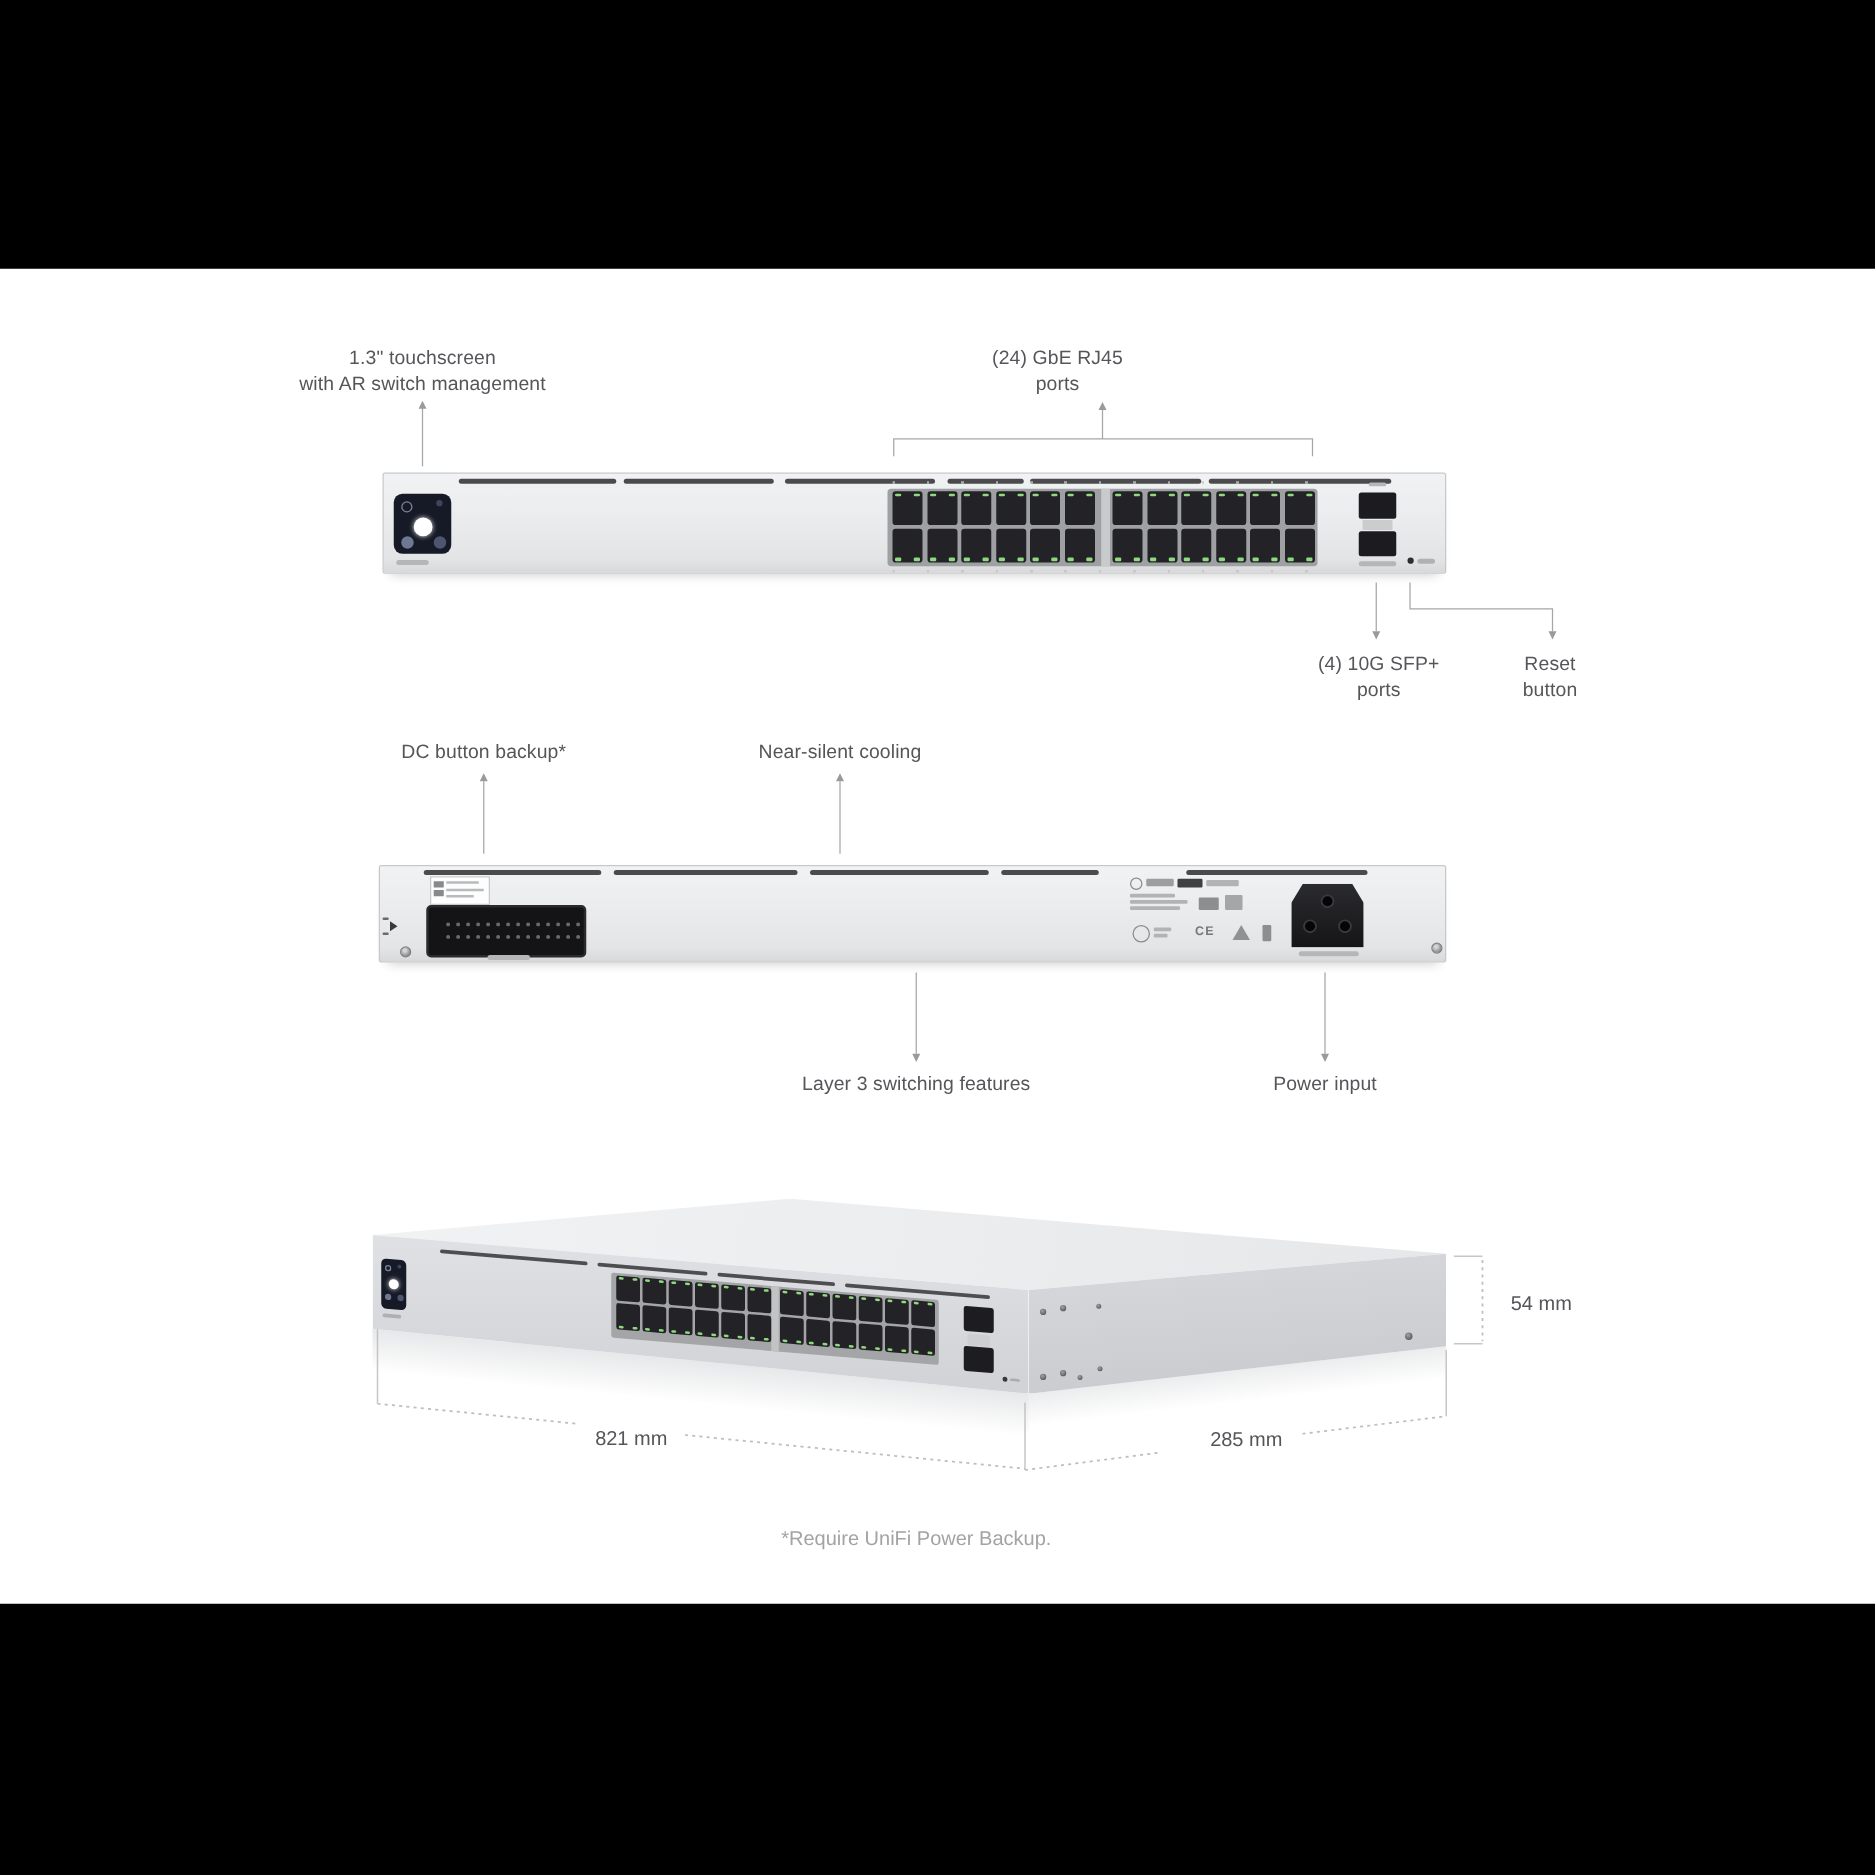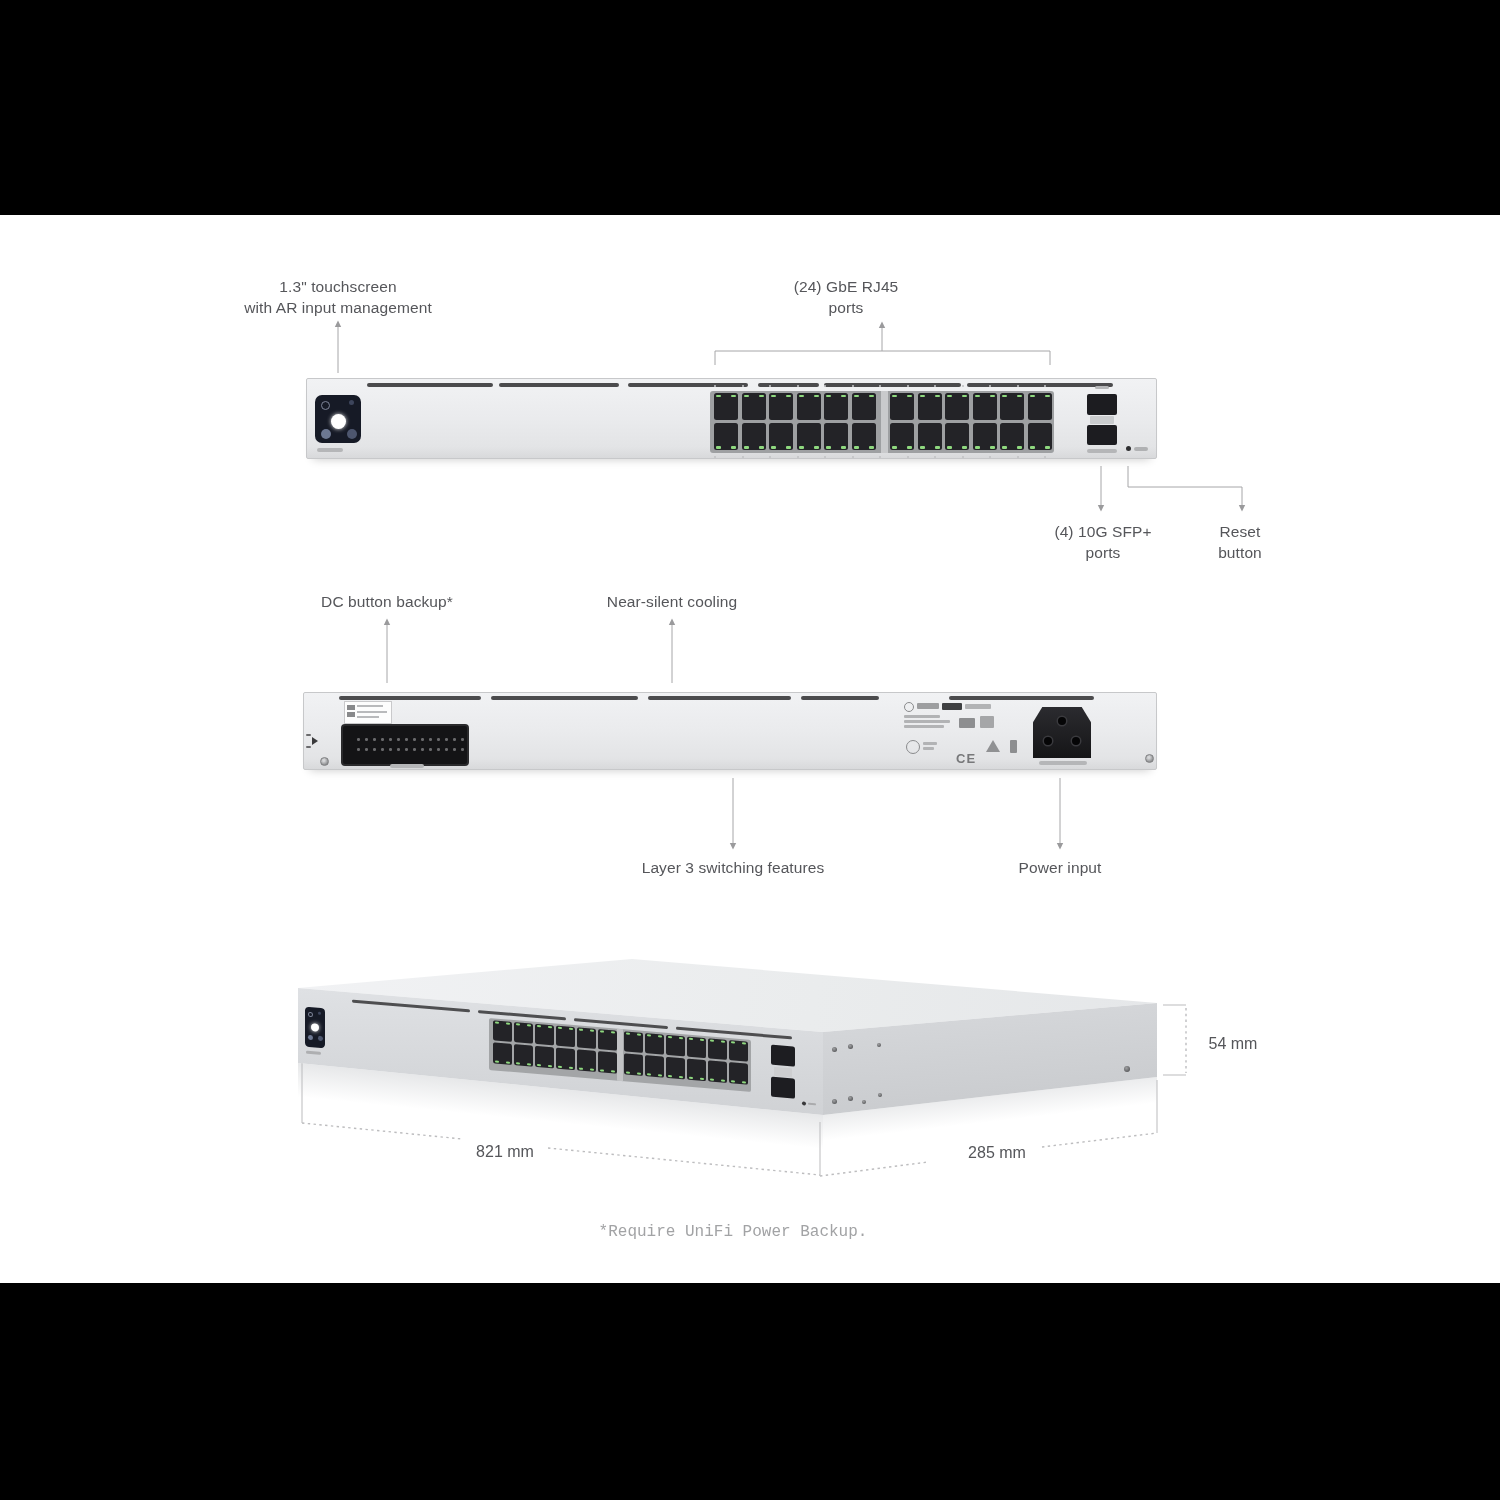--- a/index.html
+++ b/index.html
@@ -44,21 +44,21 @@
   
   .sticker{position:absolute;background:#fdfdfd;border:1px solid #c9c9cb;}
   .sticker i{position:absolute;background:#88898b;height:2.5px;}
   .dcconn{position:absolute;background:#141416;border:2px solid #2a2a2c;border-radius:4px;}
   .pinrow{position:absolute;display:flex;gap:5.5px;}
   .pin{width:2.5px;height:2.5px;border-radius:50%;background:#6a6a6c;}
   .screw{position:absolute;width:7px;height:7px;border-radius:50%;background:radial-gradient(circle at 40% 35%,#d6d7d9 15%,#8e8f91 70%);border:1px solid #7f8082;}
   .gbar{position:absolute;background:#9d9ea0;border-radius:1px;}
   .darkbadge{position:absolute;background:#3f4042;border-radius:1px;}
   .circ{position:absolute;border-radius:50%;border:1.5px solid #8a8b8d;}
-  .ce{position:absolute;font-size:13px;font-weight:bold;color:#77787a;letter-spacing:1px;margin-top:11px;}
+  .ce{position:absolute;font-size:10px;font-weight:bold;color:#77787a;letter-spacing:1px;}
   .tri{position:absolute;width:0;height:0;border-left:7px solid transparent;border-right:7px solid transparent;border-bottom:12px solid #909193;}
   .inlet{position:absolute;background:linear-gradient(180deg,#2b2b2f,#151517);clip-path:polygon(16% 0%,84% 0%,100% 30%,100% 100%,0% 100%,0% 30%);}
   .inlet i{position:absolute;width:8px;height:8px;border-radius:50%;background:#050506;box-shadow:0 0 0 1.5px #3a3a3e;}
   .barrow{position:absolute;width:0;height:0;border-top:4px solid transparent;border-bottom:4px solid transparent;border-left:6px solid #3a3a3c;}
 
   
   .face{position:absolute;}
   .skew{position:absolute;inset:0;transform:skewY(4.79deg);transform-origin:0 0;}
   .v3{position:absolute;height:3.2px;background:#4e4e50;border-radius:1.5px;}
   .pg3{display:grid;grid-template-columns:repeat(6,18.5px);grid-template-rows:20px 21px;column-gap:2.6px;row-gap:2px;position:absolute;}
@@ -107,21 +107,21 @@
       <path d="M302 908 L462 924"></path>
       <path d="M548 933 L820 960"></path>
       <path d="M820 961 L928 947"></path>
       <path d="M1042 932 L1157 918"></path>
       <path d="M1186 793 V858"></path>
     </g>
   </svg>
 
   <div class="lbl" style="left:338px;top:61px;">
     <div>1.3" touchscreen</div>
-    <div>with AR input management</div>
+    <div>with AR switch management</div>
   </div>
   <div class="lbl" style="left:846px;top:61px;">
     <div>(24) GbE RJ45</div>
     <div>ports</div>
   </div>
   <div class="lbl" style="left:1103px;top:306px;">
     <div>(4) 10G SFP+</div>
     <div>ports</div>
   </div>
   <div class="lbl" style="left:1240px;top:306px;">
@@ -129,21 +129,21 @@
     <div>button</div>
   </div>
   <div class="lbl" style="left:387px;top:376px;">DC button backup*</div>
   <div class="lbl" style="left:672px;top:376px;">Near-silent cooling</div>
   <div class="lbl" style="left:733px;top:642px;">Layer 3 switching features</div>
   <div class="lbl" style="left:1060px;top:642px;">Power input</div>
 
   <div class="dim" style="left:505px;top:928px;">821 mm</div>
   <div class="dim" style="left:997px;top:929px;">285 mm</div>
   <div class="dim" style="left:1233px;top:820px;">54 mm</div>
-  <div class="foot" style="left:733px;top:1008px;font-family:Liberation Mono, monospace;">*Require UniFi Power Backup.</div>
+  <div class="foot" style="left:733px;top:1008px;">*Require UniFi Power Backup.</div>
 
   <div class="chassis" style="left:306px;top:163px;width:849px;height:79px;">
     <div class="vent" style="left:60px;top:4px;width:126px;"></div>
     <div class="vent" style="left:192px;top:4px;width:120px;"></div>
     <div class="vent" style="left:321px;top:4px;width:120px;"></div>
     <div class="vent" style="left:451px;top:4px;width:61px;"></div>
     <div class="vent" style="left:517px;top:4px;width:137px;"></div>
     <div class="vent" style="left:660px;top:4px;width:146px;"></div>
 
     <div class="screen" style="left:8px;top:16px;width:46px;height:48px;">

